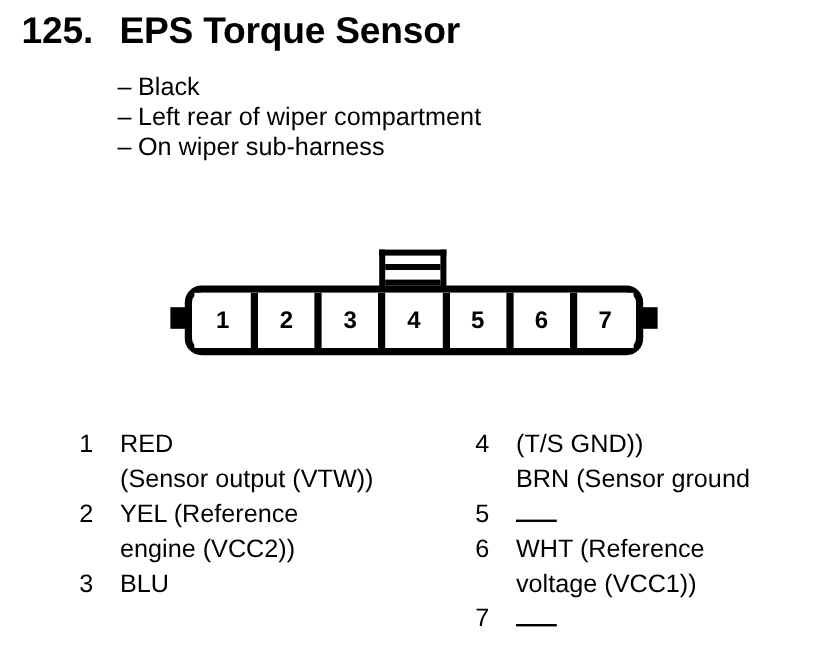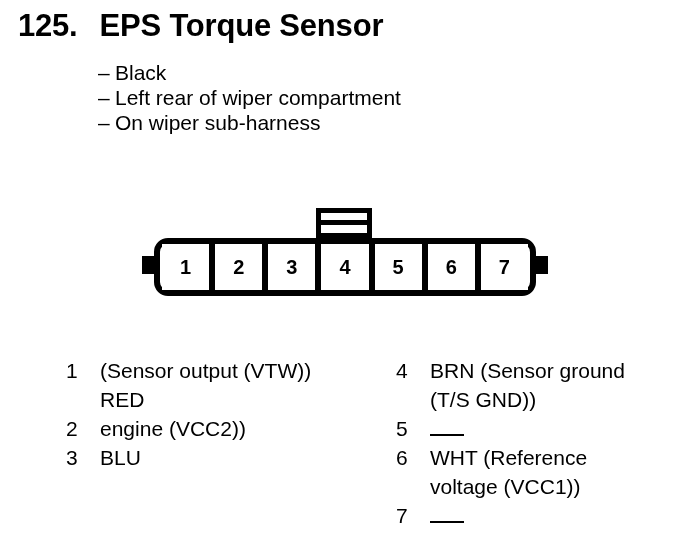--- a/index.html
+++ b/index.html
@@ -231,48 +231,49 @@
   </div>
 </div>
 
 <div id="pin-legend">
 
   <div class="legend-column" id="legend-column-left">
 
     <div class="legend-entry">
       <span class="legend-pin-number">1</span>
       <span class="legend-pin-label">
+        <span class="legend-line">RED</span>
         <span class="legend-line">(Sensor output (VTW))</span>
-        <span class="legend-line">RED</span>
       </span>
     </div>
 
     <div class="legend-entry">
       <span class="legend-pin-number">2</span>
       <span class="legend-pin-label">
+        <span class="legend-line">YEL (Reference</span>
         <span class="legend-line">engine (VCC2))</span>
       </span>
     </div>
 
     <div class="legend-entry">
       <span class="legend-pin-number">3</span>
       <span class="legend-pin-label">
         <span class="legend-line">BLU</span>
       </span>
     </div>
 
   </div>
 
   <div class="legend-column" id="legend-column-right">
 
     <div class="legend-entry">
       <span class="legend-pin-number">4</span>
       <span class="legend-pin-label">
+        <span class="legend-line">(T/S GND))</span>
         <span class="legend-line">BRN (Sensor ground</span>
-        <span class="legend-line">(T/S GND))</span>
       </span>
     </div>
 
     <div class="legend-entry">
       <span class="legend-pin-number">5</span>
       <span class="legend-pin-label">
         <span class="legend-empty-dash"></span>
       </span>
     </div>
 

